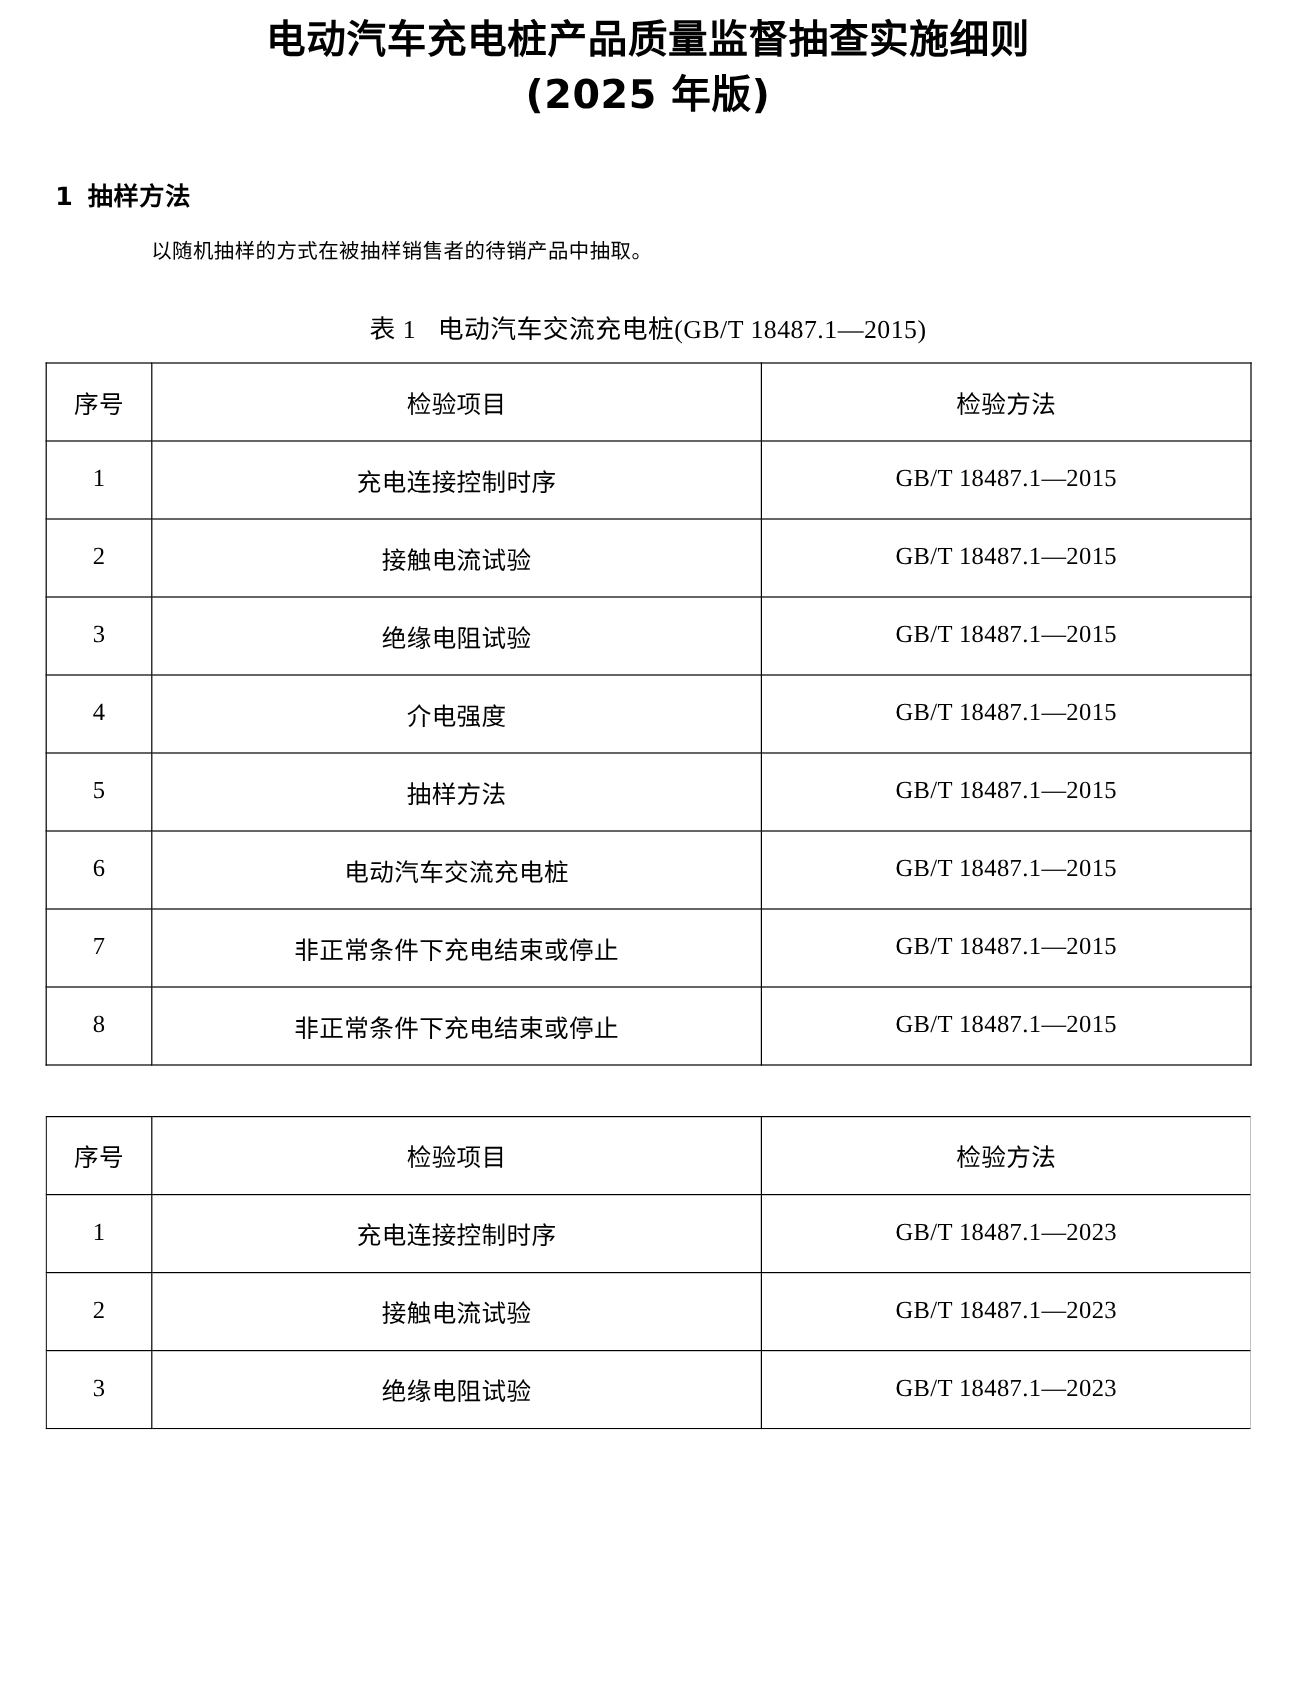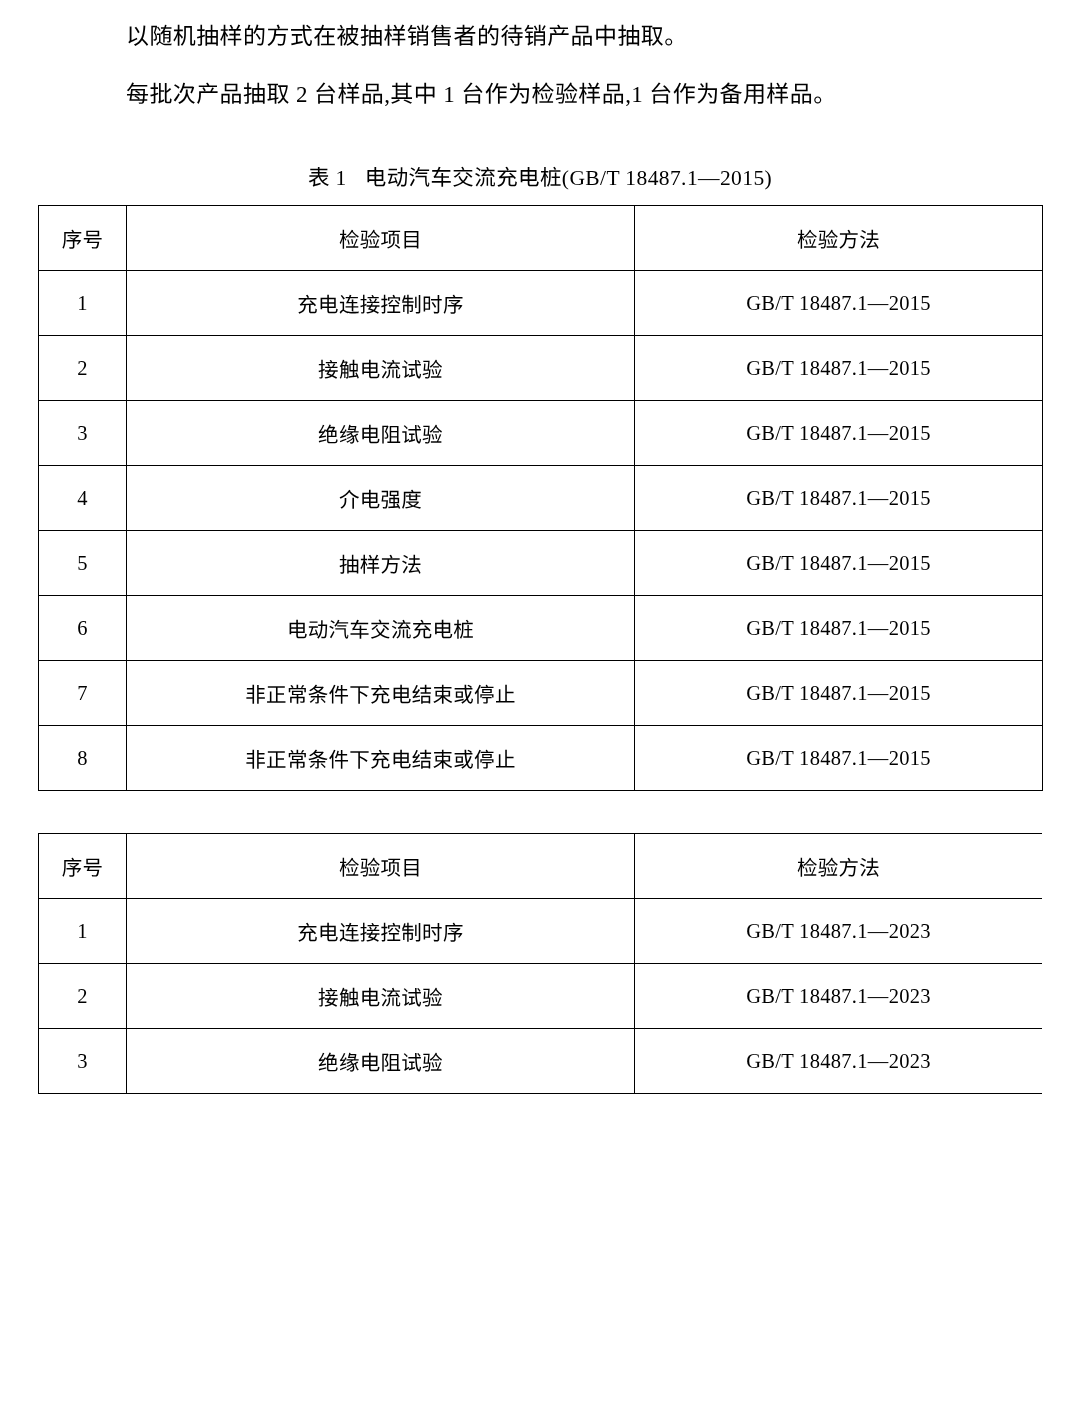--- a/index.html
+++ b/index.html
@@ -38,30 +38,30 @@
     font-weight: bold;
     font-size: 21px;
     margin-top: 46px;
     margin-left: 8px;
     letter-spacing: 0.5px;
   }
   .section-heading .num {
     margin-right: 12px;
   }
   .para {
-    font-size: 23px;
+    font-size: 17px;
     line-height: 1.5;
     margin-top: 20px;
     margin-left: 88px;
     letter-spacing: 0.4px;
   }
   .table-caption {
     text-align: center;
     font-size: 21.5px;
-    margin-top: 48px;
+    margin-top: 34px;
     margin-bottom: 14px;
     letter-spacing: 0.4px;
   }
   .table-caption .cap-gap {
     display: inline-block;
     width: 18px;
   }
   table.insp {
     border-collapse: collapse;
     width: 1004px;
@@ -86,23 +86,29 @@
   }
   .clip-bottom {
     overflow: hidden;
   }
 </style>
 </head>
 <body>
 
 <div class="page">
 
-
+  <div class="doc-title">
+    <span>电动汽车充电桩产品质量监督抽查实施细则</span>
+    <span class="line2">(2025 年版)</span>
+  </div>
+
+  <div class="section-heading">
+    <span class="num">1</span><span>抽样方法</span>
+  </div>
   <p class="para">以随机抽样的方式在被抽样销售者的待销产品中抽取。</p>
-  <p class="para">每批次产品抽取 2 台样品,其中 1 台作为检验样品,1 台作为备用样品。</p>
 
 
   <div class="table-caption">
     <span>表 1</span><span class="cap-gap"></span><span>电动汽车交流充电桩(GB/T 18487.1—2015)</span>
   </div>
   <table class="insp">
     <colgroup>
         <col class="c-no">
         <col class="c-item">
         <col class="c-method">

